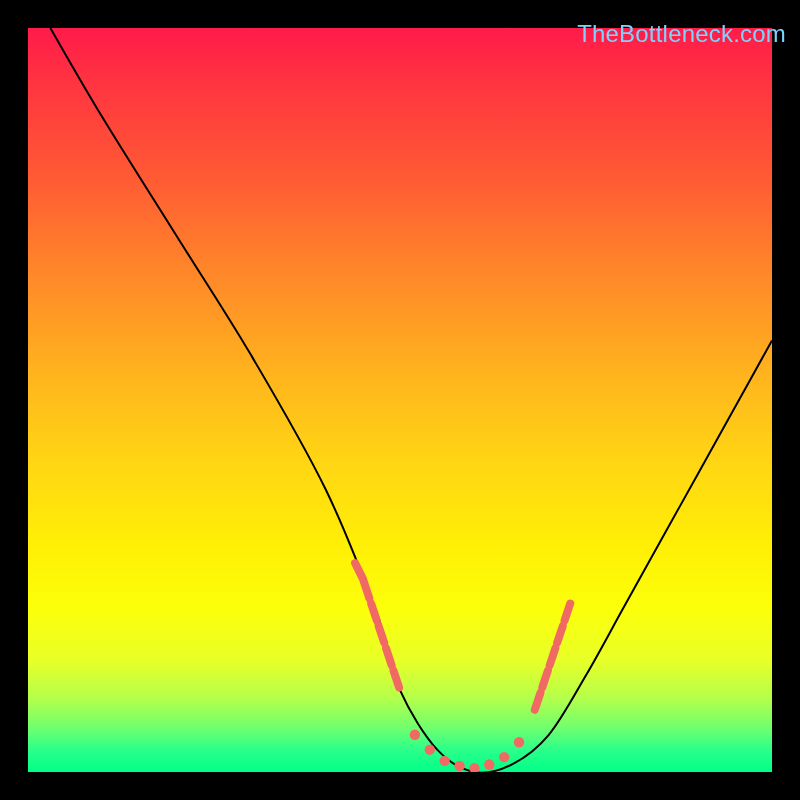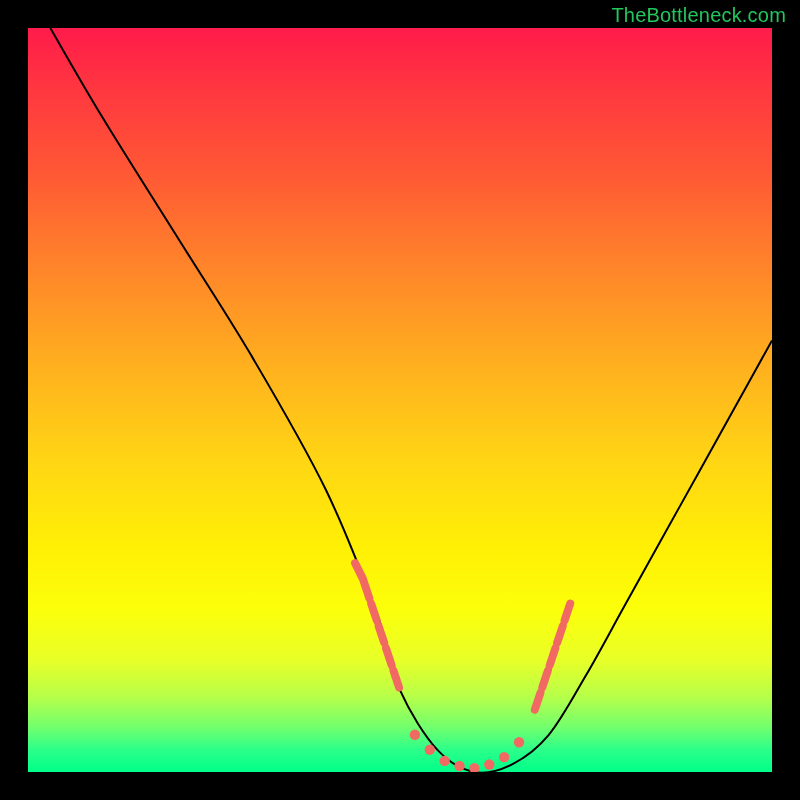--- a/index.html
+++ b/index.html
@@ -6,24 +6,24 @@
     margin: 0;
     padding: 0;
     width: 800px;
     height: 800px;
     background: #000;
     position: relative;
     font-family: Arial, Helvetica, sans-serif;
   }
   .watermark {
     position: absolute;
-    top: 4px;
+    top: 20px;
     right: 14px;
-    color: #22c55e;
-    font-size: 20px;
+    color: #7dd3fc;
+    font-size: 24px;
     letter-spacing: 0.2px;
     z-index: 10;
   }
   .frame {
     position: absolute;
     top: 28px;
     left: 28px;
     right: 28px;
     bottom: 28px;
     

